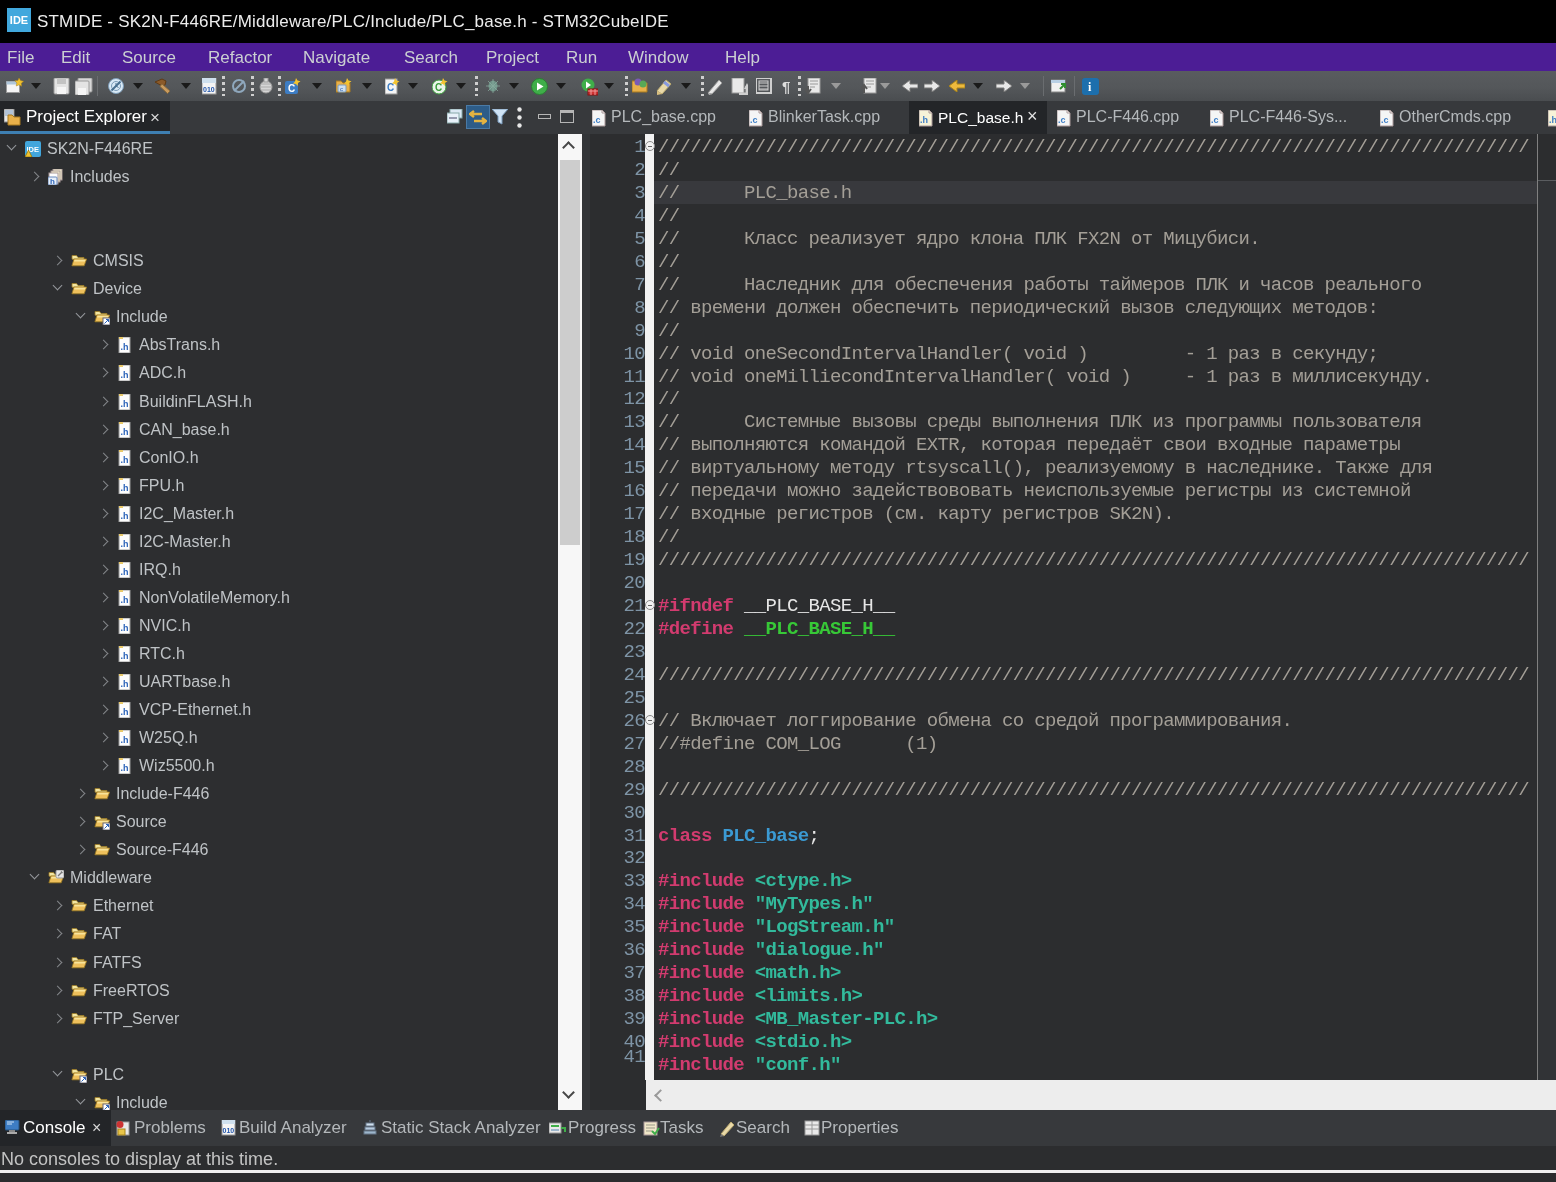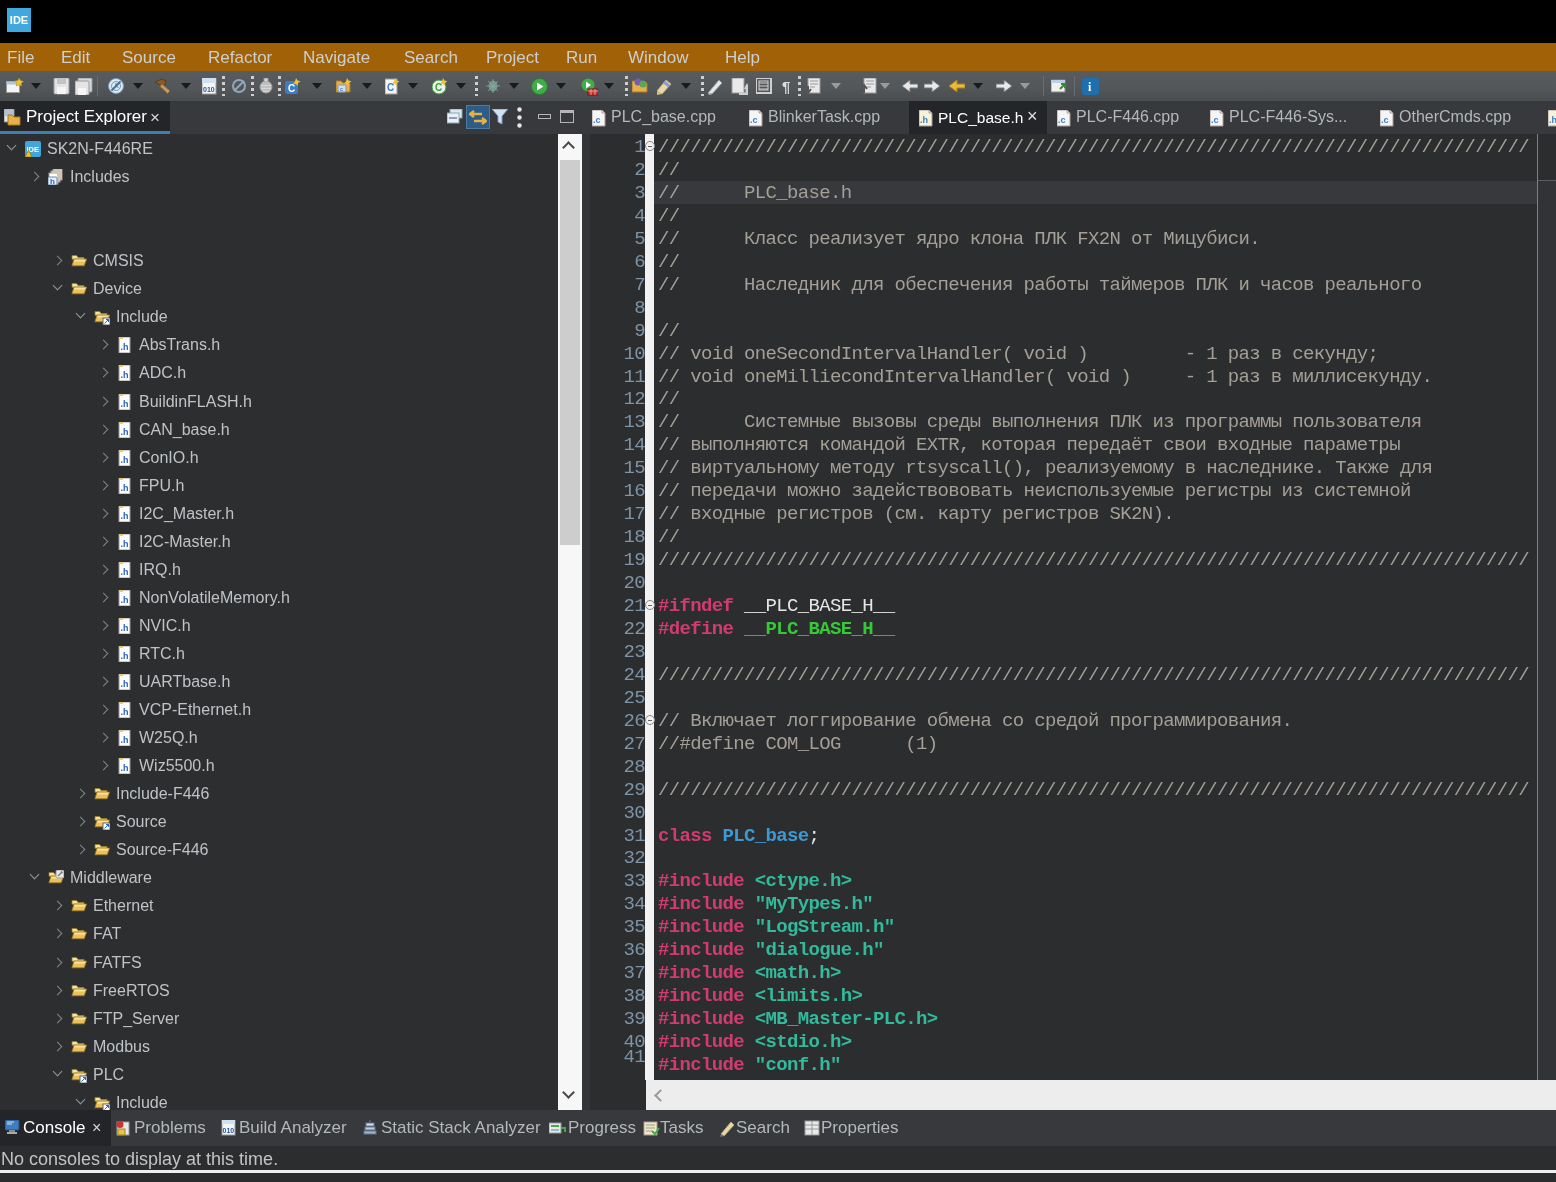--- a/index.html
+++ b/index.html
@@ -1,21 +1,21 @@
 <!DOCTYPE html>
 <html><head><meta charset="utf-8"><style>
 *{margin:0;padding:0;box-sizing:border-box}
 html,body{width:1556px;height:1182px;overflow:hidden;background:#2d2e30;font-family:"Liberation Sans",sans-serif}
 .abs{position:absolute}
 #root{position:relative;width:1556px;height:1182px}
 
 #title{left:0;top:0;width:1556px;height:43px;background:#000}
 #title .txt{left:37px;top:12px;font-size:17px;color:#ececec;letter-spacing:.2px}
 #ideicon{left:7px;top:8px;width:24px;height:24px;background:#41a8dd;color:#fff;font-weight:bold;font-size:11px;text-align:center;line-height:24px}
-#menubar{left:0;top:43px;width:1556px;height:40px;background:#a16207}
+#menubar{left:0;top:43px;width:1556px;height:40px;background:#4c1d95}
 .menu{position:absolute;top:5px;font-size:17px;color:#cbcfd2}
 #toolbar{left:0;top:71px;width:1556px;height:30px;background:linear-gradient(#595c5f,#54575a 55%,#4a4d50)}
 
 #tabstrip{left:0;top:101px;width:1556px;height:33px;background:#37393c}
 .tab-active{position:absolute;top:0;height:33px;background:#232528}
 .tabtxt{position:absolute;top:7px;font-size:16px;color:#b4b8bb;white-space:nowrap}
 .tabtxt.on{color:#fff}
 .bluebar{position:absolute;background:#3e7fb2}
 .closex{position:absolute;color:#ccc;font-size:15px}
 
@@ -47,20 +47,21 @@
 #console{left:0;top:1110px;width:1556px;height:62px;background:#2c2d2f}
 #ctabs{position:absolute;left:0;top:0;width:1556px;height:36px;background:#37393c}
 #cmsg{position:absolute;left:1px;top:39px;font-size:18px;color:#c3c3c3}
 #statline{left:0;top:1170px;width:1556px;height:3px;background:#efefef}
 #status{left:0;top:1173px;width:1556px;height:9px;background:#2b2c2e}
 </style></head><body>
 <div id="root">
 
 <div class="abs" id="title">
       <div class="abs" id="ideicon">IDE</div>
+      <div class="abs txt">STMIDE - SK2N-F446RE/Middleware/PLC/Include/PLC_base.h - STM32CubeIDE</div>
     </div>
 <div class="abs" id="menubar">
 <div class="menu" style="left:7px">File</div>
 <div class="menu" style="left:61px">Edit</div>
 <div class="menu" style="left:122px">Source</div>
 <div class="menu" style="left:208px">Refactor</div>
 <div class="menu" style="left:303px">Navigate</div>
 <div class="menu" style="left:404px">Search</div>
 <div class="menu" style="left:486px">Project</div>
 <div class="menu" style="left:566px">Run</div>
@@ -602,29 +603,20 @@
         <div class="tlabel" style="left:93px">FreeRTOS</div>
       </div>
       <div class="trow" style="left:0;top:871.6px;width:556px">
         <div class="chev col" style="left:54px;top:9px"></div>
         <svg class="abs" style="left:71px;top:5px" width="16" height="16" viewBox="0 0 16 16">
           <path d="M1 2.5 L5.5 2.5 L7 4.5 L13 4.5 L13 6.2 L1 6.2 Z" fill="#f3e6a2" stroke="#9c7a22" stroke-width=".8"></path>
           <path d="M3.0 6 L15.6 6 L13.2 12.8 L0.9 12.8 Z" fill="#eec05c" stroke="#9c7a22" stroke-width=".8"></path>
           <path d="M3.6 6.8 L14.6 6.8 L14 8.4 L3.1 8.4 Z" fill="#f8e49b"></path>
         </svg>
         <div class="tlabel" style="left:93px">FTP_Server</div>
-      </div>
-      <div class="trow" style="left:0;top:899.6px;width:556px">
-        <div class="chev col" style="left:54px;top:9px"></div>
-        <svg class="abs" style="left:71px;top:5px" width="16" height="16" viewBox="0 0 16 16">
-          <path d="M1 2.5 L5.5 2.5 L7 4.5 L13 4.5 L13 6.2 L1 6.2 Z" fill="#f3e6a2" stroke="#9c7a22" stroke-width=".8"></path>
-          <path d="M3.0 6 L15.6 6 L13.2 12.8 L0.9 12.8 Z" fill="#eec05c" stroke="#9c7a22" stroke-width=".8"></path>
-          <path d="M3.6 6.8 L14.6 6.8 L14 8.4 L3.1 8.4 Z" fill="#f8e49b"></path>
-        </svg>
-        <div class="tlabel" style="left:93px">Modbus</div>
       </div>
       <div class="trow" style="left:0;top:927.7px;width:556px">
         <div class="chev exp" style="left:54px;top:6px"></div>
         <svg class="abs" style="left:71px;top:5px" width="16" height="16" viewBox="0 0 16 16">
           <path d="M1 2.5 L5.5 2.5 L7 4.5 L13 4.5 L13 6.2 L1 6.2 Z" fill="#f3e6a2" stroke="#9c7a22" stroke-width=".8"></path>
           <path d="M3.0 6 L15.6 6 L13.2 12.8 L0.9 12.8 Z" fill="#eec05c" stroke="#9c7a22" stroke-width=".8"></path>
           <path d="M3.6 6.8 L14.6 6.8 L14 8.4 L3.1 8.4 Z" fill="#f8e49b"></path>
           <rect x="9" y="9" width="7" height="7" fill="#fff" stroke="#667"></rect>
           <path d="M10.5 14.5 L14.5 10.5 M14.5 13 L14.5 10.5 L12 10.5" stroke="#2a62b8" fill="none"></path>
         </svg>
@@ -692,20 +684,21 @@
       <div class="ln" style="top:897.0px;right:911px;">40</div>
       <div class="ln" style="top:912px;right:911px;text-align:center;">41</div>
       <div id="wbar"></div>
       <div class="cl" style="top:2.0px"><span class="cm">/////////////////////////////////////////////////////////////////////////////////</span></div>
       <div class="cl" style="top:25.0px"><span class="cm">//</span></div>
       <div class="cl" style="top:47.9px"><span class="cm">//      PLC_base.h</span></div>
       <div class="cl" style="top:70.8px"><span class="cm">//</span></div>
       <div class="cl" style="top:93.8px"><span class="cm">//      Класс реализует ядро клона ПЛК FX2N от Мицубиси.</span></div>
       <div class="cl" style="top:116.8px"><span class="cm">//</span></div>
       <div class="cl" style="top:139.7px"><span class="cm">//      Наследник для обеспечения работы таймеров ПЛК и часов реального</span></div>
+      <div class="cl" style="top:162.7px"><span class="cm">// времени должен обеспечить периодический вызов следующих методов:</span></div>
       <div class="cl" style="top:185.6px"><span class="cm">//</span></div>
       <div class="cl" style="top:208.5px"><span class="cm">// void oneSecondIntervalHandler( void )         - 1 раз в секунду;</span></div>
       <div class="cl" style="top:231.5px"><span class="cm">// void oneMilliecondIntervalHandler( void )     - 1 раз в миллисекунду.</span></div>
       <div class="cl" style="top:254.4px"><span class="cm">//</span></div>
       <div class="cl" style="top:277.4px"><span class="cm">//      Системные вызовы среды выполнения ПЛК из программы пользователя</span></div>
       <div class="cl" style="top:300.3px"><span class="cm">// выполняются командой EXTR, которая передаёт свои входные параметры</span></div>
       <div class="cl" style="top:323.3px"><span class="cm">// виртуальному методу rtsyscall(), реализуемому в наследнике. Также для</span></div>
       <div class="cl" style="top:346.2px"><span class="cm">// передачи можно задействововать неиспользуемые регистры из системной</span></div>
       <div class="cl" style="top:369.2px"><span class="cm">// входные регистров (см. карту регистров SK2N).</span></div>
       <div class="cl" style="top:392.1px"><span class="cm">//</span></div>

